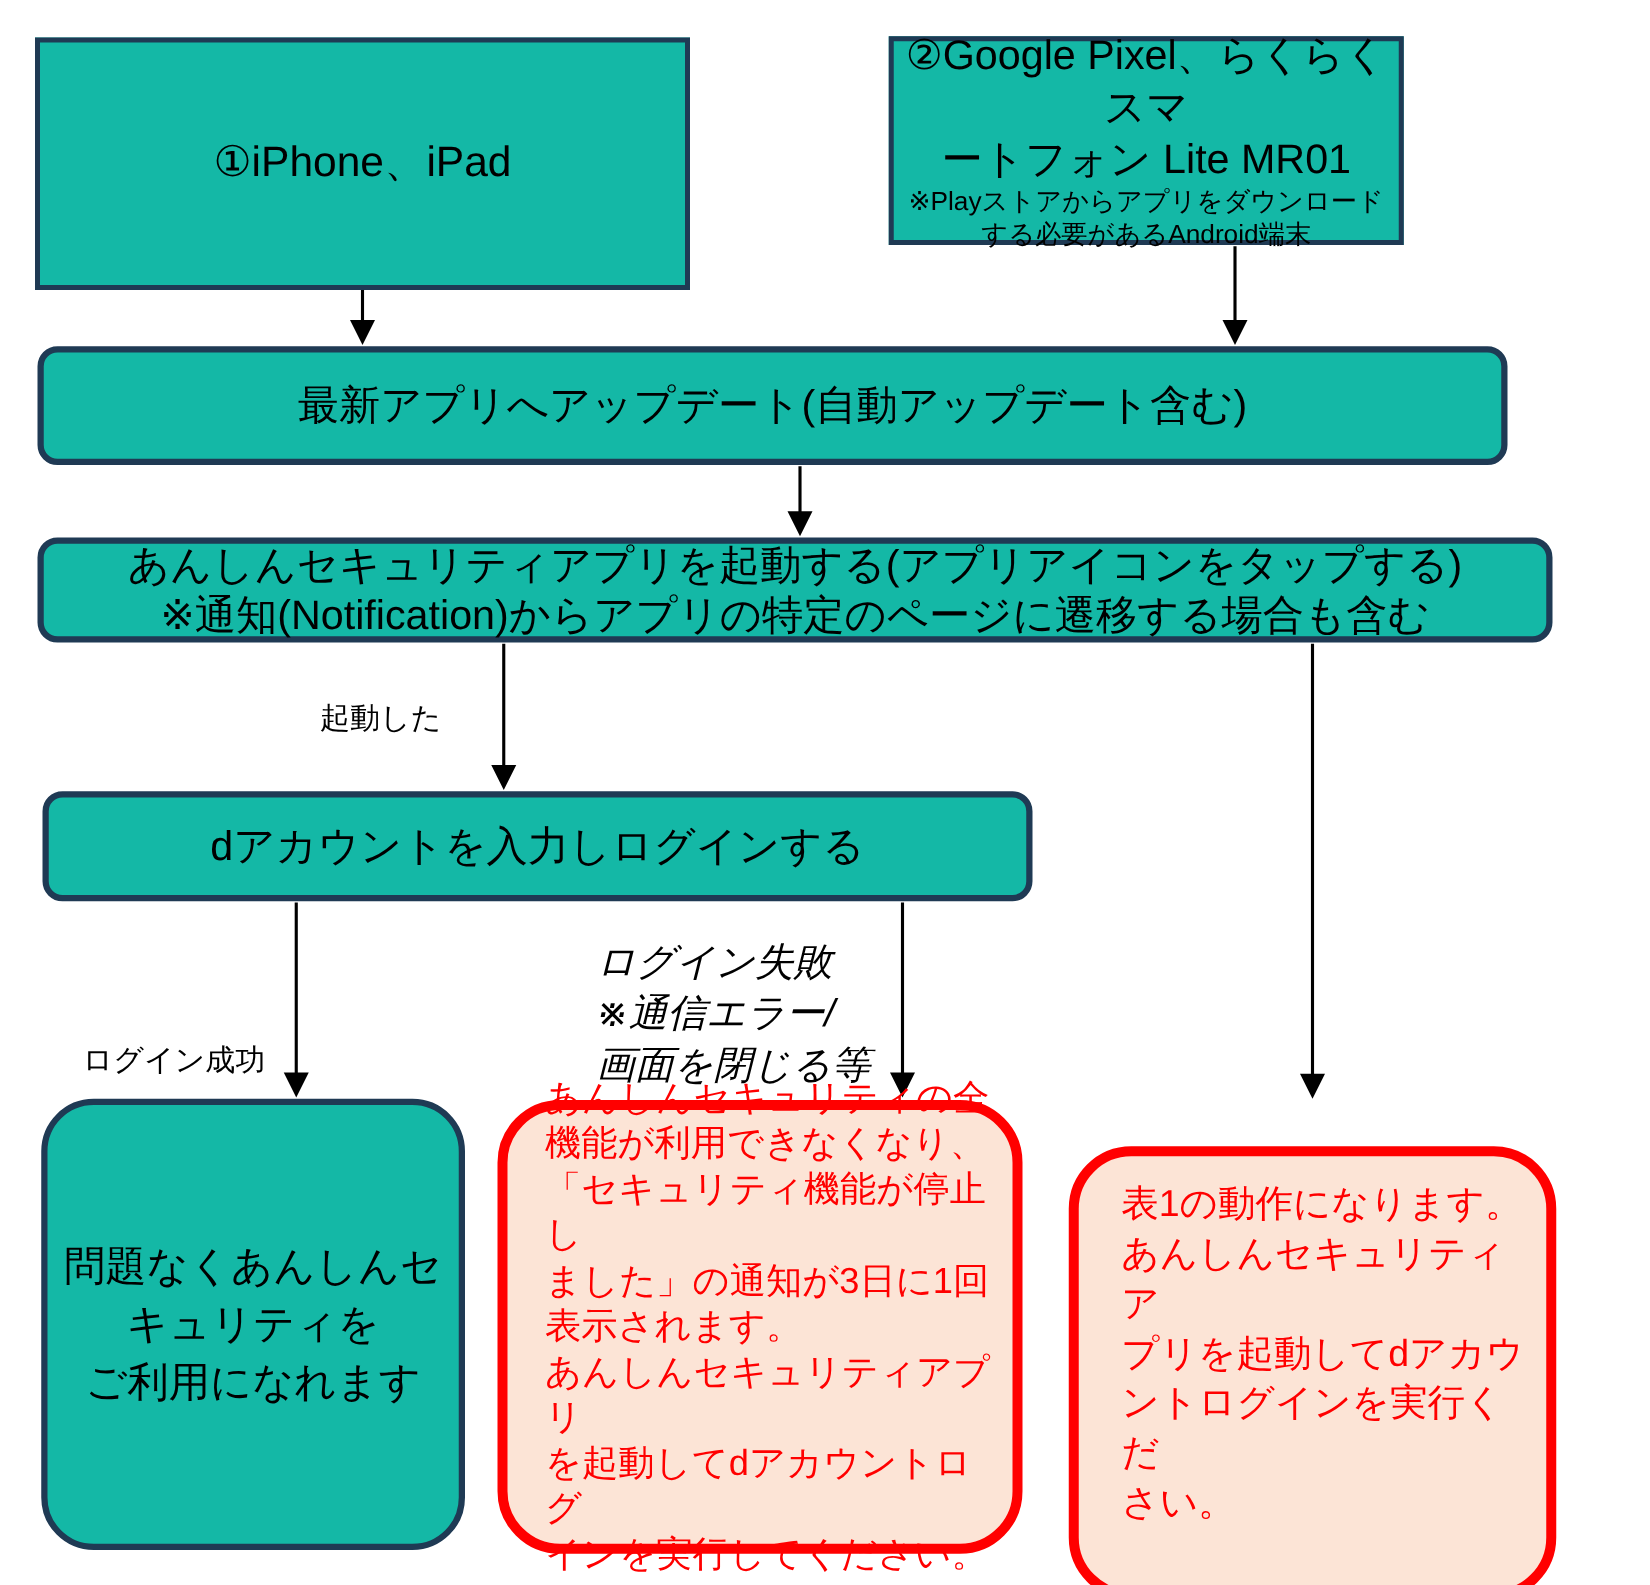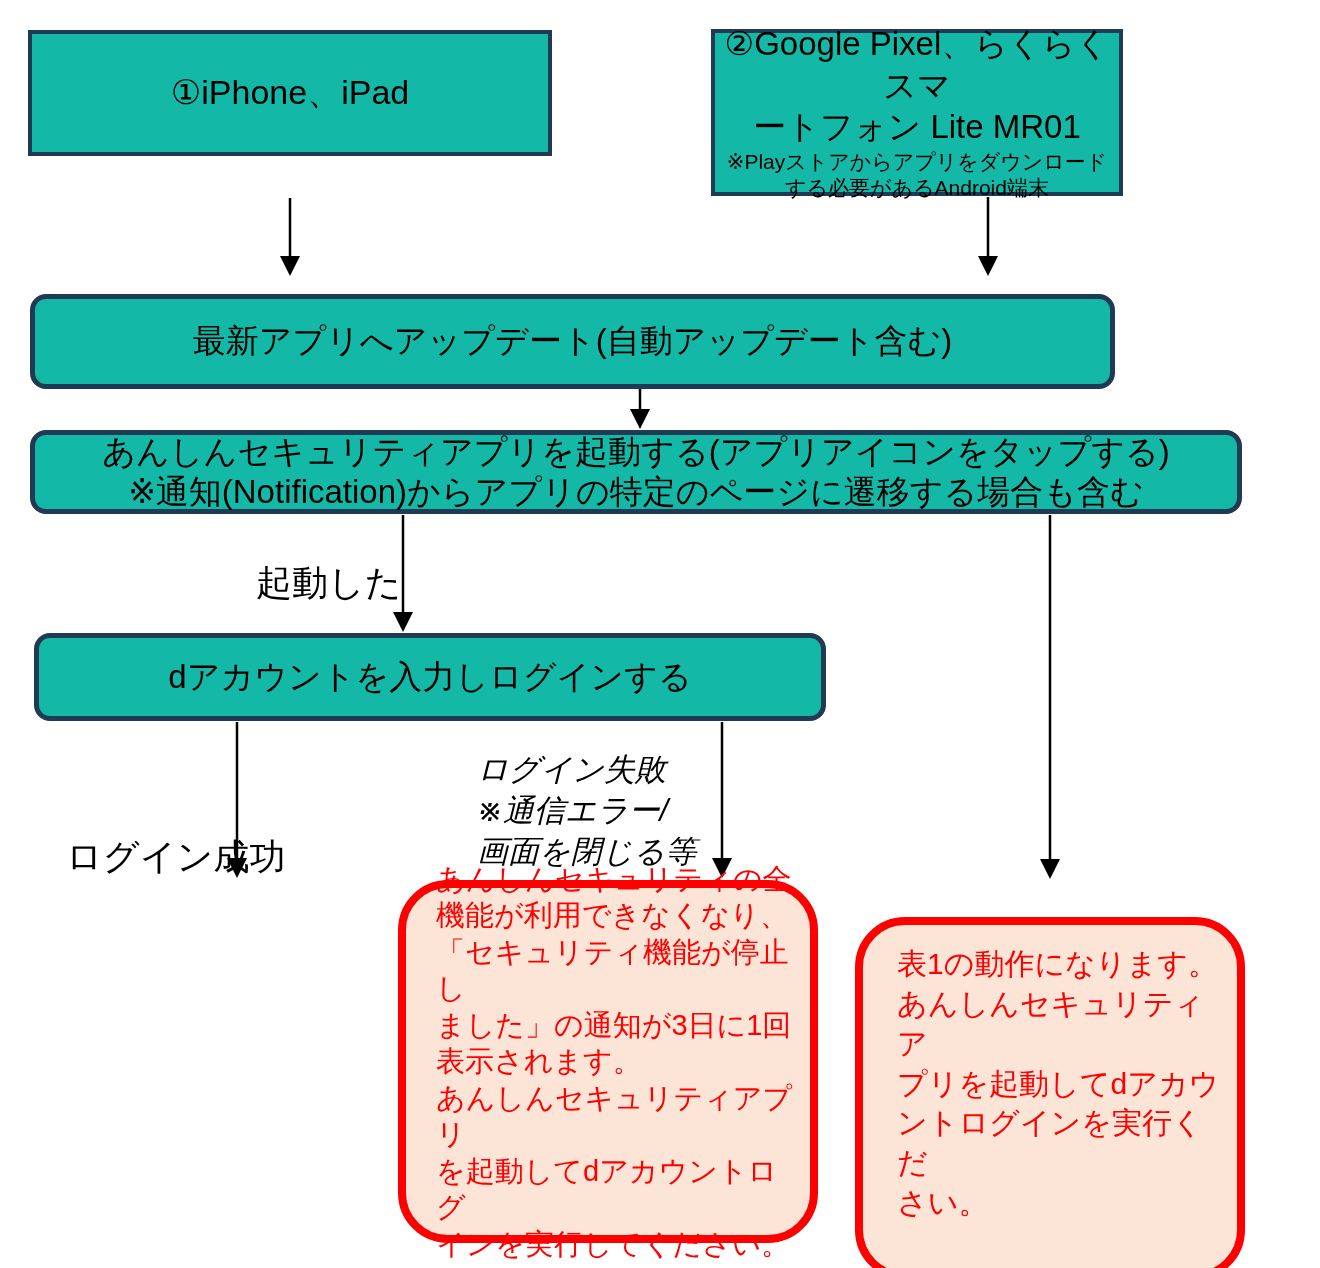--- a/index.html
+++ b/index.html
@@ -19,42 +19,42 @@
     flex-direction:column;
     align-items:center;
     justify-content:center;
     text-align:center;
     white-space:pre-line;
     background:#14b8a6;
     line-height:1.22;
   }
   .navy{border:4px solid #1F3A54;}
   .navy-round{border:5px solid #1F3A54;border-radius:16px;}
-  .node-iphone{left:28px;top:30px;width:524px;height:126px;font-size:34px;}
+  .node-iphone{left:28px;top:30px;width:524px;height:202px;font-size:34px;}
   .node-android{left:711px;top:29px;width:412px;height:167px;padding:6px 2px;}
   .android-title{font-size:33px;line-height:1.25;white-space:pre-line;}
   .android-note{font-size:21px;line-height:1.25;white-space:pre-line;margin-top:2px;}
-  .node-update{left:30px;top:294px;width:1085px;height:95px;font-size:33px;}
+  .node-update{left:30px;top:277px;width:1176px;height:95px;font-size:33px;}
   .node-launch{left:30px;top:430px;width:1212px;height:84px;font-size:33px;line-height:1.22;}
   .node-login{left:34px;top:633px;width:792px;height:88px;font-size:33px;}
   .node-success{left:33px;top:879px;width:339px;height:361px;font-size:33px;line-height:1.4;border:5px solid #1F3A54;border-radius:42px;}
   .alert{
     background:#FCE4D6;
     border:8px solid #FF0000;
     border-radius:50px;
     color:#FF0000;
     align-items:flex-start;
     text-align:left;
   }
   .node-fail{left:398px;top:880px;width:420px;height:363px;font-size:29px;line-height:1.26;padding:10px 14px 10px 30px;justify-content:center;}
   .node-notlaunched{left:855px;top:917px;width:390px;height:363px;font-size:30px;line-height:1.33;padding:10px 12px 40px 34px;justify-content:center;}
   .edge-label{
     position:absolute;
     white-space:pre-line;
-    font-size:36px;
+    font-size:24px;
     line-height:1.28;
     color:#000000;
   }
   .lbl-launched{left:256px;top:560px;}
   .lbl-notlaunched{left:797px;top:560px;}
   .lbl-success{left:42px;top:834px;margin-left:24px;}
   .lbl-fail{left:477px;top:750px;font-size:31px;line-height:1.32;font-style:italic;}
 </style>
 </head>
 <body>
@@ -101,20 +101,23 @@
 する必要があるAndroid端末</div>
   </div>
 
   <div class="node navy-round node-update">最新アプリへアップデート(自動アップデート含む)</div>
 
   <div class="node navy-round node-launch">あんしんセキュリティアプリを起動する(アプリアイコンをタップする)
 ※通知(Notification)からアプリの特定のページに遷移する場合も含む</div>
 
   <div class="node navy-round node-login">dアカウントを入力しログインする</div>
 
+  <div class="node node-success">問題なくあんしんセ
+キュリティを
+ご利用になれます</div>
 
   <div class="node alert node-fail">あんしんセキュリティの全
 機能が利用できなくなり、
 「セキュリティ機能が停止し
 ました」の通知が3日に1回
 表示されます。
 あんしんセキュリティアプリ
 を起動してdアカウントログ
 インを実行してください。</div>
 

